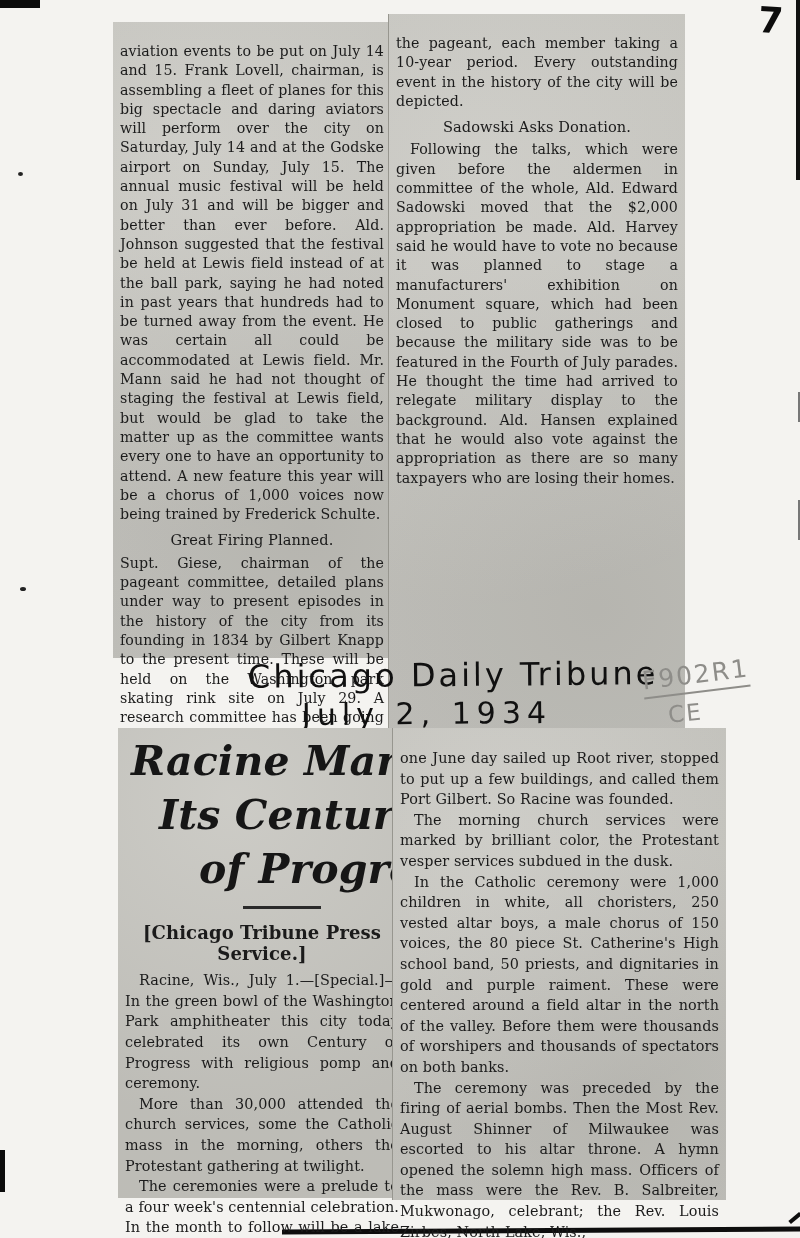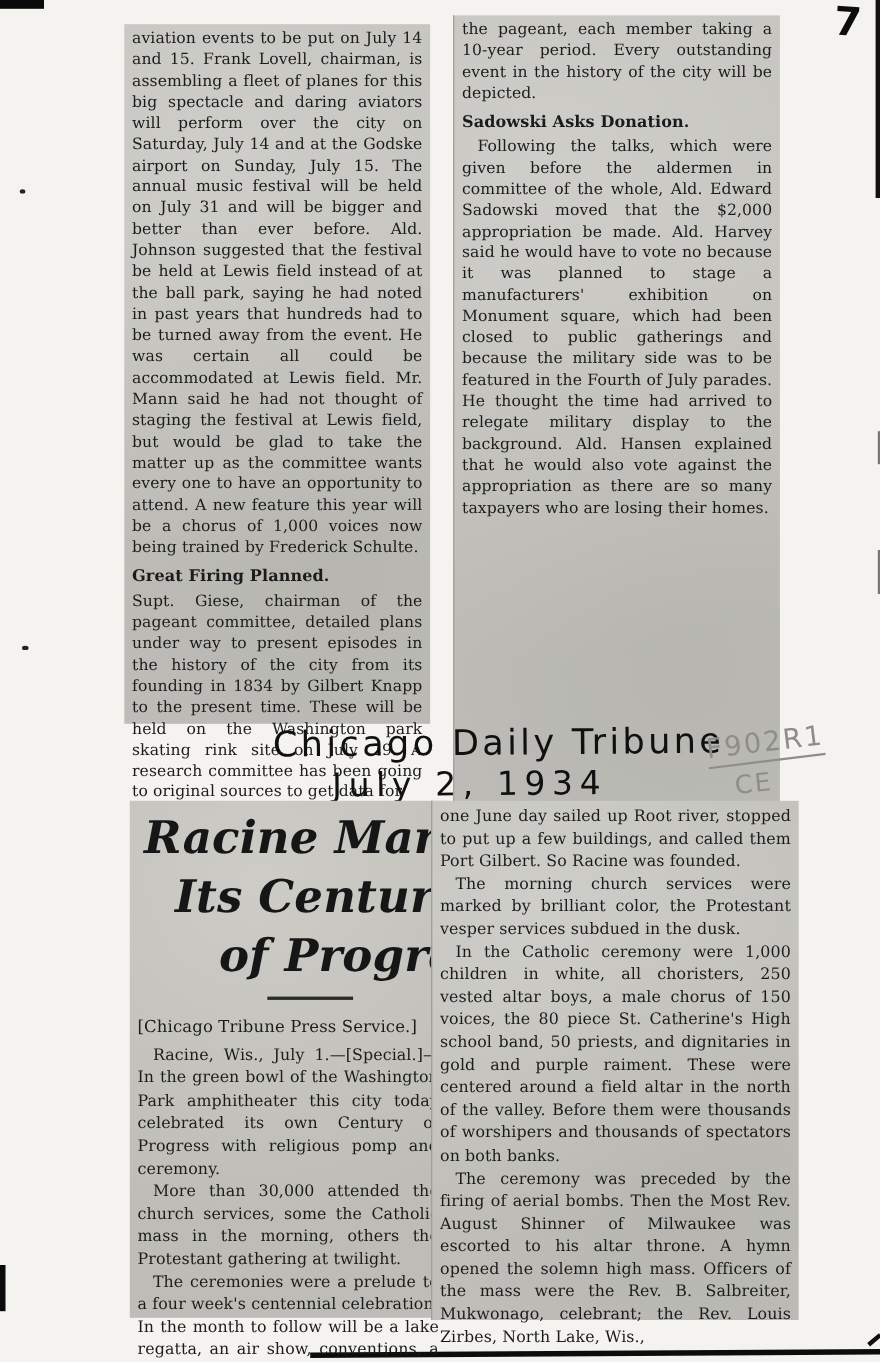--- a/index.html
+++ b/index.html
@@ -16,28 +16,28 @@
     background:#c7c6c0;
     background-image:
       radial-gradient(circle at 30% 20%, rgba(255,255,255,0.10), rgba(0,0,0,0.04) 70%),
       radial-gradient(circle at 70% 80%, rgba(0,0,0,0.05), rgba(255,255,255,0.03) 60%);
     box-sizing:border-box;
   }
   .coltext{
     font-size:14.2px;
     line-height:19.3px;
     text-align:justify;
-    padding:4px 7px 0 7px;
+    padding:20px 7px 0 7px;
     letter-spacing:0.1px;
   }
   .coltext p{margin:0;text-indent:14px;}
   .coltext p.noindent{text-indent:0;}
   .subhead{
-    text-align:left;
-    font-weight:bold;
+    text-align:center;
+    font-weight:normal;
     margin:6px 0 4px 0;
     font-size:14.6px;
   }
   .bottomtext{font-size:14.4px;line-height:20.6px;}
   .rule-left{border-left:1px solid #97968f;}
   .headline{
     position:absolute;
     left:118px;top:728px;width:274px;height:470px;
     background:#c7c6c0;
     background-image:radial-gradient(circle at 40% 15%, rgba(255,255,255,0.10), rgba(0,0,0,0.05) 75%);
@@ -52,21 +52,21 @@
     color:#161616;
   }
   .hl1{margin:8px 0 0 6px;}
   .hl2{margin:4px 0 0 34px;}
   .hl3{margin:4px 0 0 74px;}
   .headline-rule{
     width:78px;height:3px;background:#2a2a2a;
     margin:12px 0 0 118px;
   }
   .byline{
-    text-align:left;font-weight:normal;font-size:15px;
+    text-align:center;font-weight:bold;font-size:18px;
     margin:14px 0 6px 0;
   }
   .handwriting{
     position:absolute;
     font-family:"DejaVu Sans", sans-serif;
     color:#101010;
     white-space:nowrap;
   }
   .hw-title{left:248px;top:656px;font-size:32px;letter-spacing:3px;transform:rotate(-0.5deg);}
   .hw-date{left:302px;top:696px;font-size:30px;letter-spacing:6px;transform:rotate(-0.5deg);}
@@ -111,21 +111,21 @@
 <div class="left-edge-mark"></div>
 <div class="bottom-line"></div>
 <div class="bottom-tick"></div>
 
 <div class="newsprint coltext" style="left:113px;top:22px;width:278px;height:636px;">
   <p class="noindent">aviation events to be put on July 14 and 15.  Frank Lovell, chairman, is assembling a fleet of planes for this big spectacle and daring aviators will perform over the city on Saturday, July 14 and at the Godske airport on Sunday, July 15.  The annual music festival will be held on July 31 and will be bigger and better than ever before. Ald. Johnson suggested that the festival be held at Lewis field instead of at the ball park, saying he had noted in past years that hundreds had to be turned away from the event. He was certain all could be accommodated at Lewis field. Mr. Mann said he had not thought of staging the festival at Lewis field, but would be glad to take the matter up as the committee wants every one to have an opportunity to attend.  A new feature this year will be a chorus of 1,000 voices now being trained by Frederick Schulte.</p>
   <div class="subhead">Great Firing Planned.</div>
   <p class="noindent">Supt. Giese, chairman of the pageant committee, detailed plans under way to present episodes in the history of the city from its founding in 1834 by Gilbert Knapp to the present time. These will be held on the Washington park skating rink site on July 29.  A research committee has been going to original sources to get data for</p>
 </div>
 
-<div class="newsprint coltext rule-left" style="left:412px;top:14px;width:297px;height:744px;">
+<div class="newsprint coltext rule-left" style="left:388px;top:14px;width:297px;height:744px;">
   <p class="noindent">the pageant, each member taking a 10-year period.  Every outstanding event in the history of the city will be depicted.</p>
   <div class="subhead">Sadowski Asks Donation.</div>
   <p>Following the talks, which were given before the aldermen in committee of the whole, Ald. Edward Sadowski moved that the $2,000 appropriation be made.  Ald. Harvey said he would have to vote no because it was planned to stage a manufacturers' exhibition on Monument square, which had been closed to public gatherings and because the military side was to be featured in the Fourth of July parades.  He thought the time had arrived to relegate military display to the background.  Ald. Hansen explained that he would also vote against the appropriation as there are so many taxpayers who are losing their homes.</p>
 </div>
 
 <div class="handwriting hw-title">Chicago Daily Tribune</div>
 <div class="handwriting hw-date">July 2, 1934</div>
 <div class="pencil pencil-code">F902R1</div>
 <div class="pencil pencil-ce">CE</div>
 

